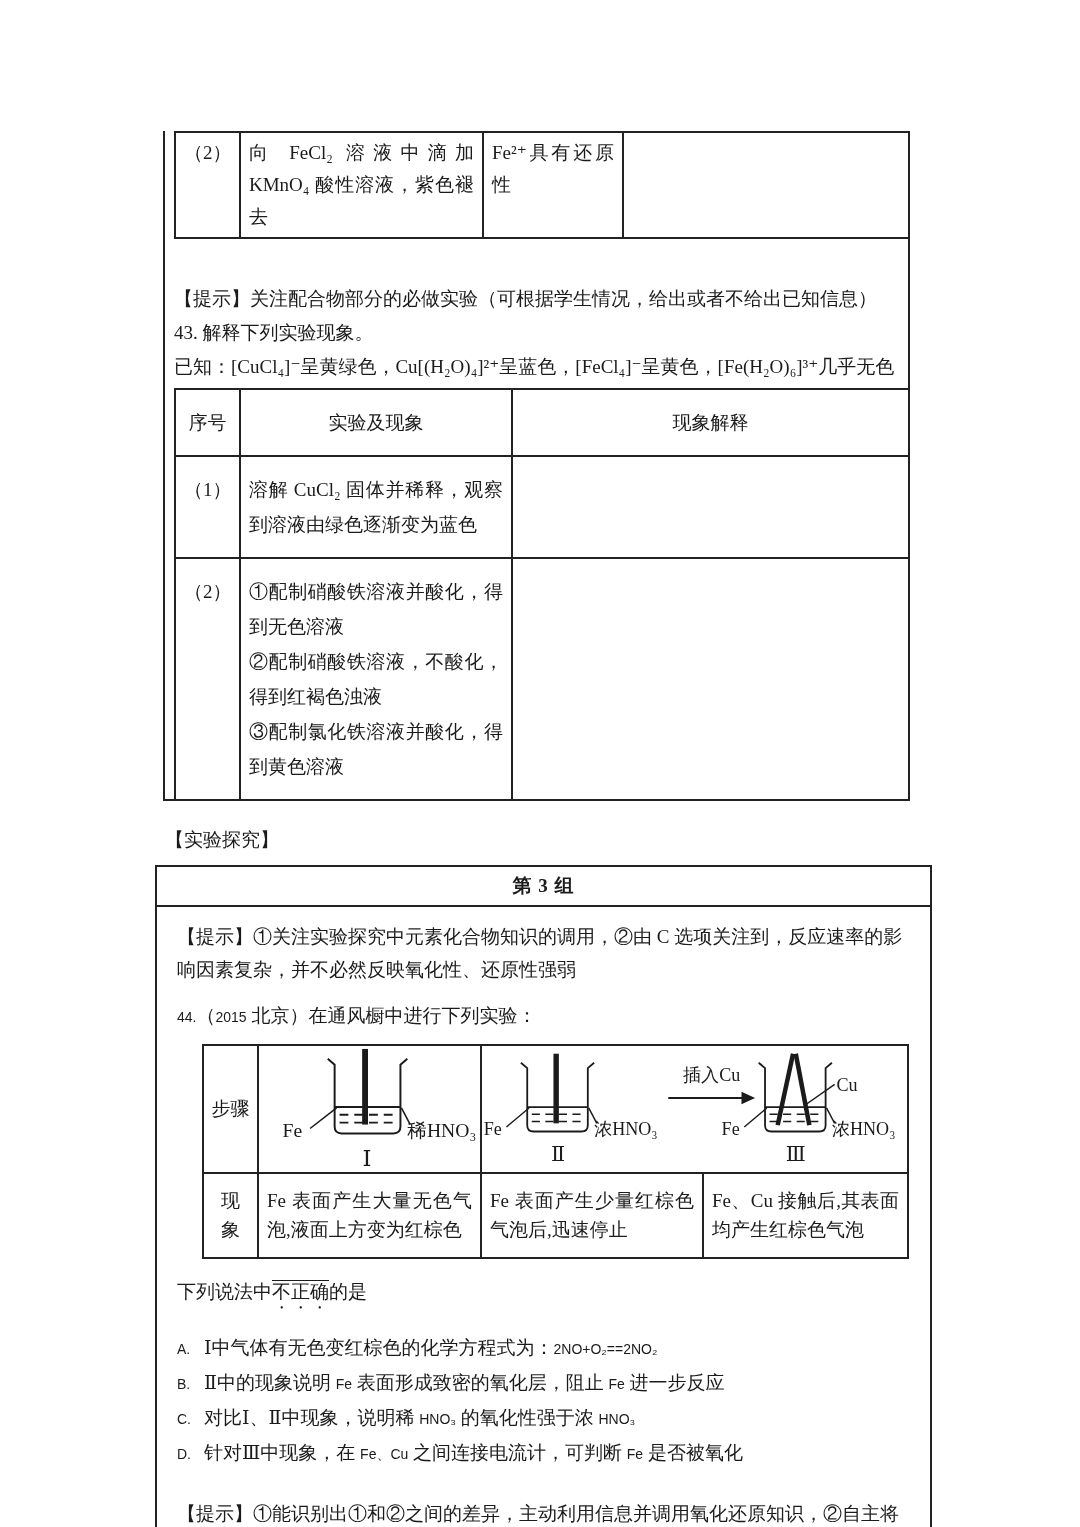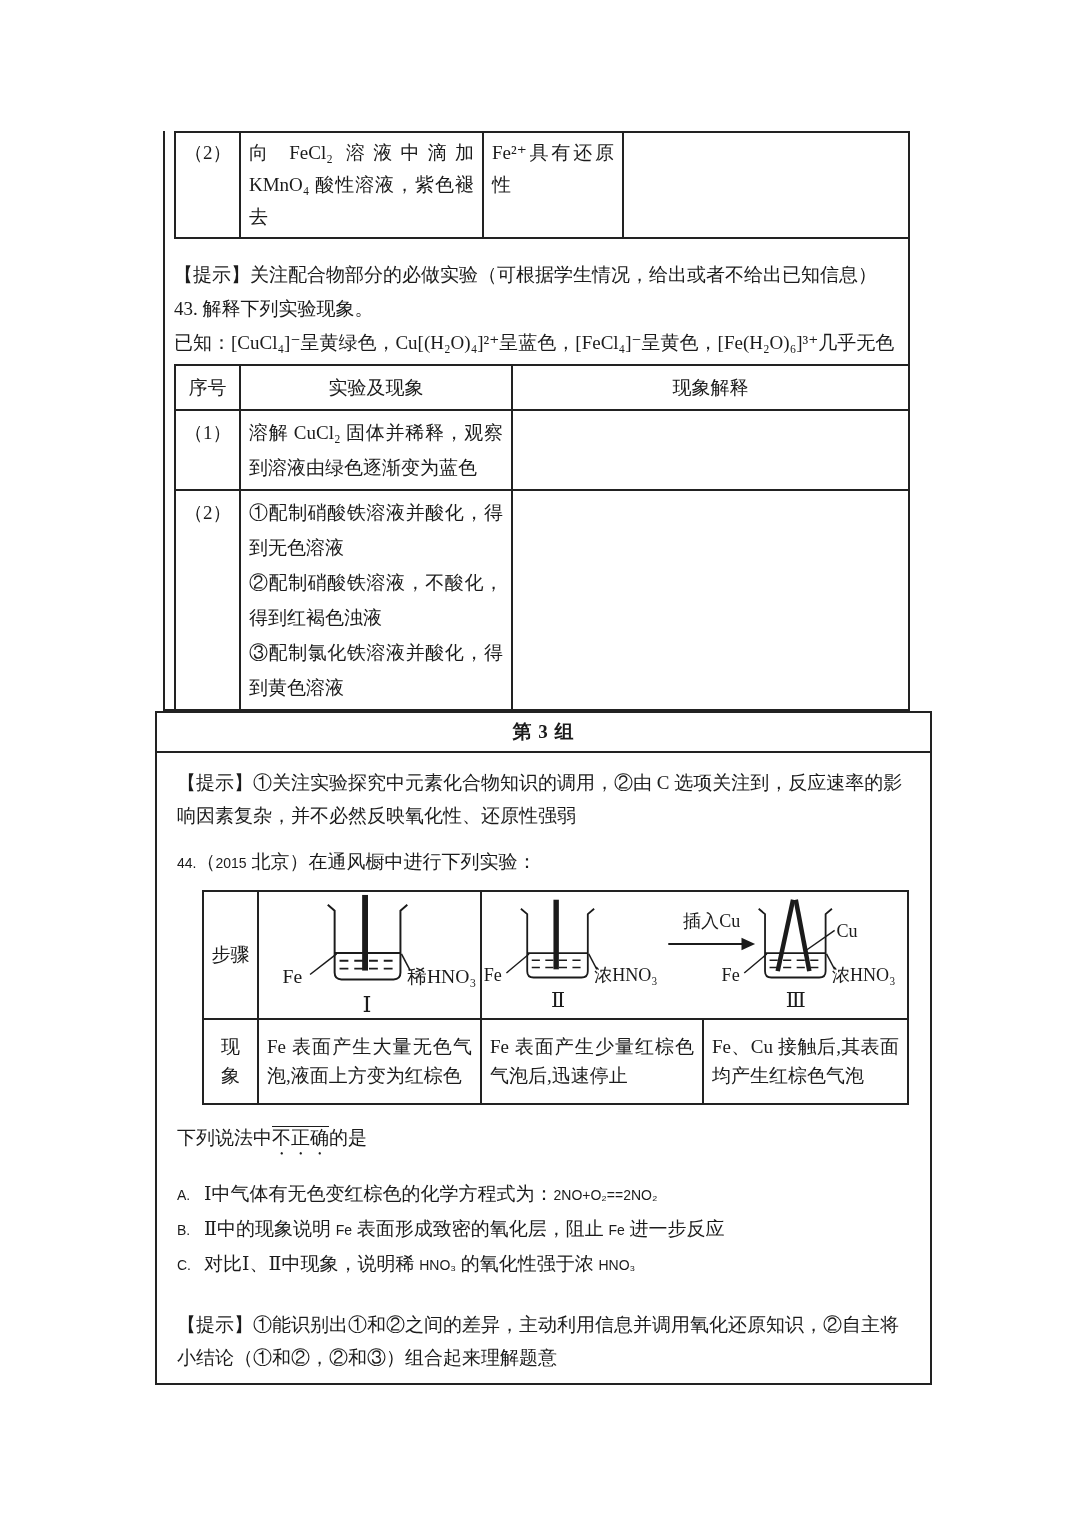--- a/index.html
+++ b/index.html
@@ -20,30 +20,30 @@
   .container1 {
     margin-left: 163px; width: 747px;
     border-left: 2px solid #222; border-right: 2px solid #222; border-bottom: 2px solid #222;
     padding-left: 9px;
   }
   table { border-collapse: collapse; table-layout: fixed; }
   .t1 { width: 100%; }
   .t1 td { border: 2px solid #222; vertical-align: top; padding: 4px 8px; height: 100px; line-height: 32px; }
   .t1 td:last-child { border-right: none; }
   .t2 { width: 100%; margin-top: 6px; }
-  .t2 th, .t2 td { border: 2px solid #222; padding: 4px 8px; line-height: 35px; }
+  .t2 th, .t2 td { border: 2px solid #222; padding: 15px 8px; line-height: 35px; }
   .t2 th { font-weight: normal; text-align: center; height: 34px; }
   .t2 td { vertical-align: top; }
   .t2 th:last-child, .t2 td:last-child { border-right: none; border-radius: 6px; }
   .t2 tr:last-child td { border-bottom: none; }
   .cell-num { text-align: center; }
   .exp { text-align: justify; }
   .row1-td { height: 72px; }
   .para { line-height: 31px; }
-  .hint-para { margin-top: 20px; }
+  .hint-para { margin-top: 44px; }
   .q43 { margin-top: 3px; }
   .known { margin-top: 3px; white-space: nowrap; }
 
   
   .explore { margin: 24px 0 10px 165px; line-height: 30px; }
 
   
   .container2 { margin-left: 155px; width: 777px; border: 2px solid #222; }
   .g3title { text-align: center; font-weight: bold; line-height: 38px; border-bottom: 2px solid #222; letter-spacing: 1px; }
   .g3body { padding: 13px 18px 9px 20px; }
@@ -130,20 +130,21 @@
             <div>①配制硝酸铁溶液并酸化，得到无色溶液</div>
             <div>②配制硝酸铁溶液，不酸化，得到红褐色浊液</div>
             <div>③配制氯化铁溶液并酸化，得到黄色溶液</div>
           </td>
           <td></td>
         </tr>
       </tbody>
         </table>
     </div>
 
+    <p class="explore">【实验探究】</p>
 
     <div class="container2">
       <div class="g3title">第 3 组</div>
       <div class="g3body">
 
         <p class="hint2">【提示】①关注实验探究中元素化合物知识的调用，②由 C 选项关注到，反应速率的影响因素复杂，并不必然反映氧化性、还原性强弱</p>
 
         <p class="q44"><span class="sans">44.</span><span>（</span><span class="sans">2015</span><span> 北京）在通风橱中进行下列实验：</span></p>
 
         <table class="t3">
@@ -214,19 +215,20 @@
           </table>
 
         <p class="stem"><span>下列说法中</span><span class="emph">不正确</span><span>的是</span></p>
 
         <div class="option"><span class="sans olabel">A.</span><span>Ⅰ中气体有无色变红棕色的化学方程式为：</span><span class="sans">2NO+O₂==2NO₂</span></div>
 
         <div class="option"><span class="sans olabel">B.</span><span>Ⅱ中的现象说明 </span><span class="sans">Fe</span><span> 表面形成致密的氧化层，阻止 </span><span class="sans">Fe</span><span> 进一步反应</span></div>
 
         <div class="option"><span class="sans olabel">C.</span><span>对比Ⅰ、Ⅱ中现象，说明稀 </span><span class="sans">HNO₃</span><span> 的氧化性强于浓 </span><span class="sans">HNO₃</span></div>
 
+        <div class="option"><span class="sans olabel">D.</span><span>针对Ⅲ中现象，在 </span><span class="sans">Fe、Cu</span><span> 之间连接电流计，可判断 </span><span class="sans">Fe</span><span> 是否被氧化</span></div>
 
         <p class="hint-bottom">【提示】①能识别出①和②之间的差异，主动利用信息并调用氧化还原知识，②自主将小结论（①和②，②和③）组合起来理解题意</p>
       </div>
     </div>
 
   </div>
 </div>
 
 </body></html>

